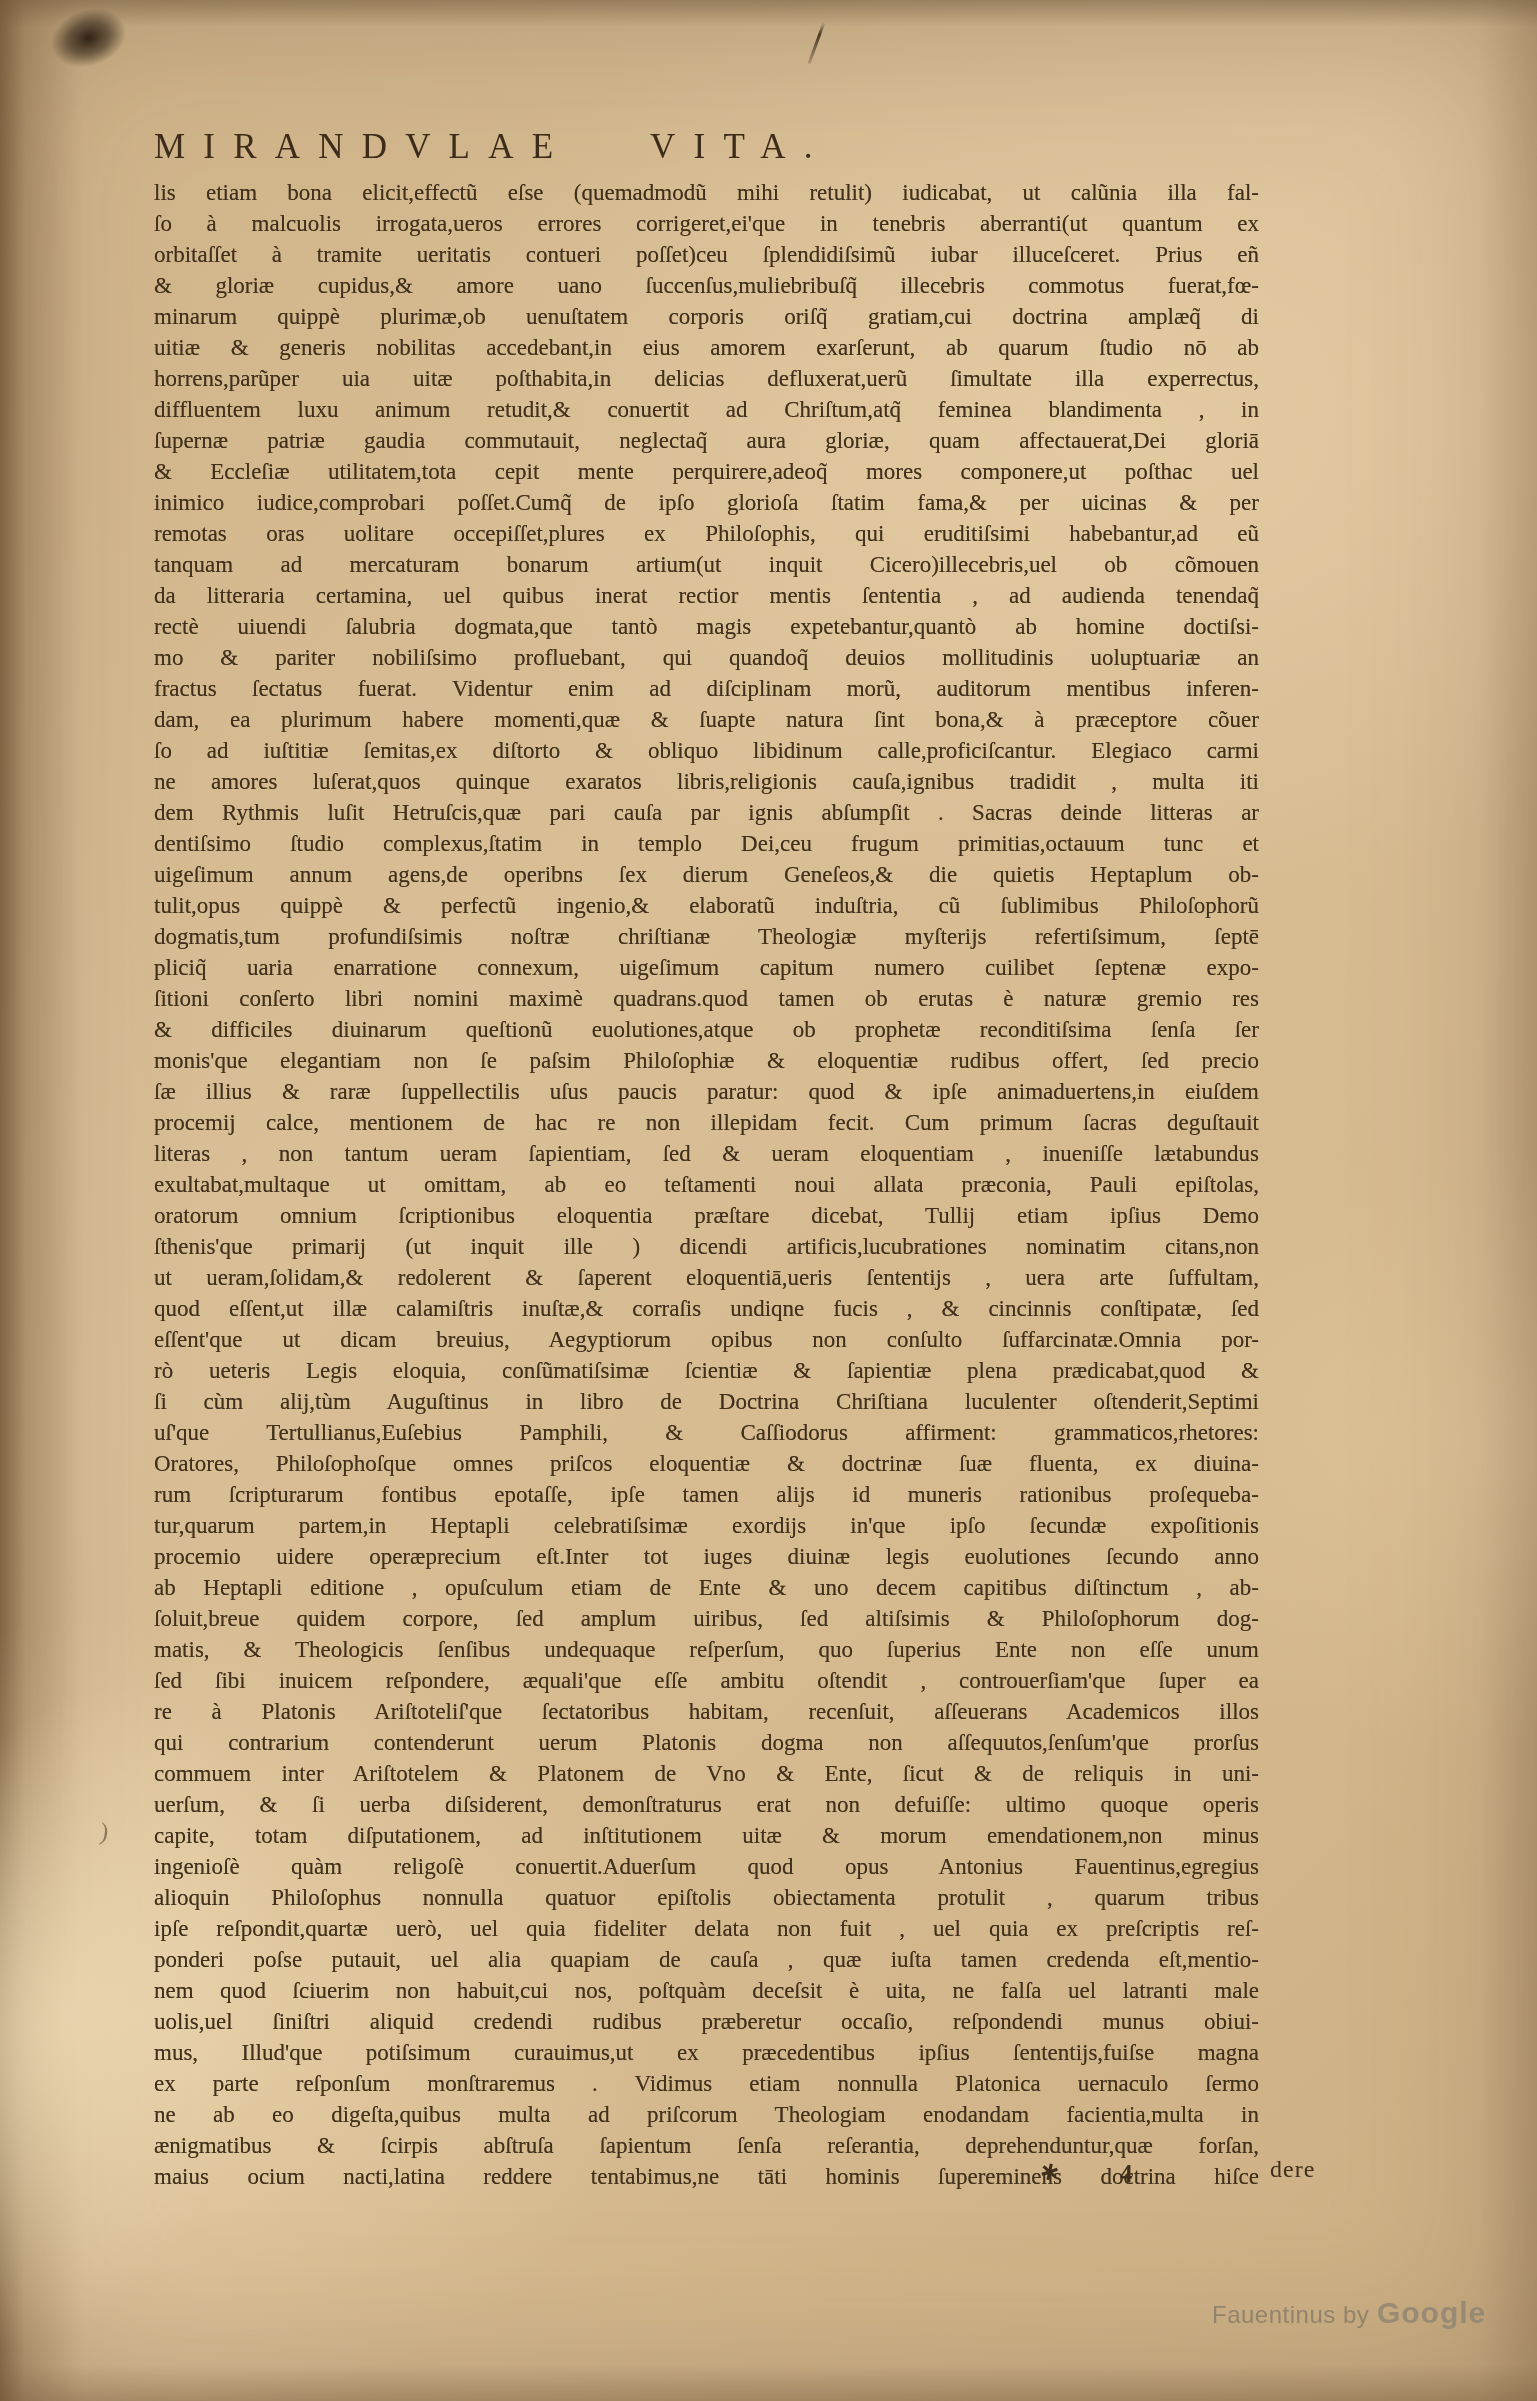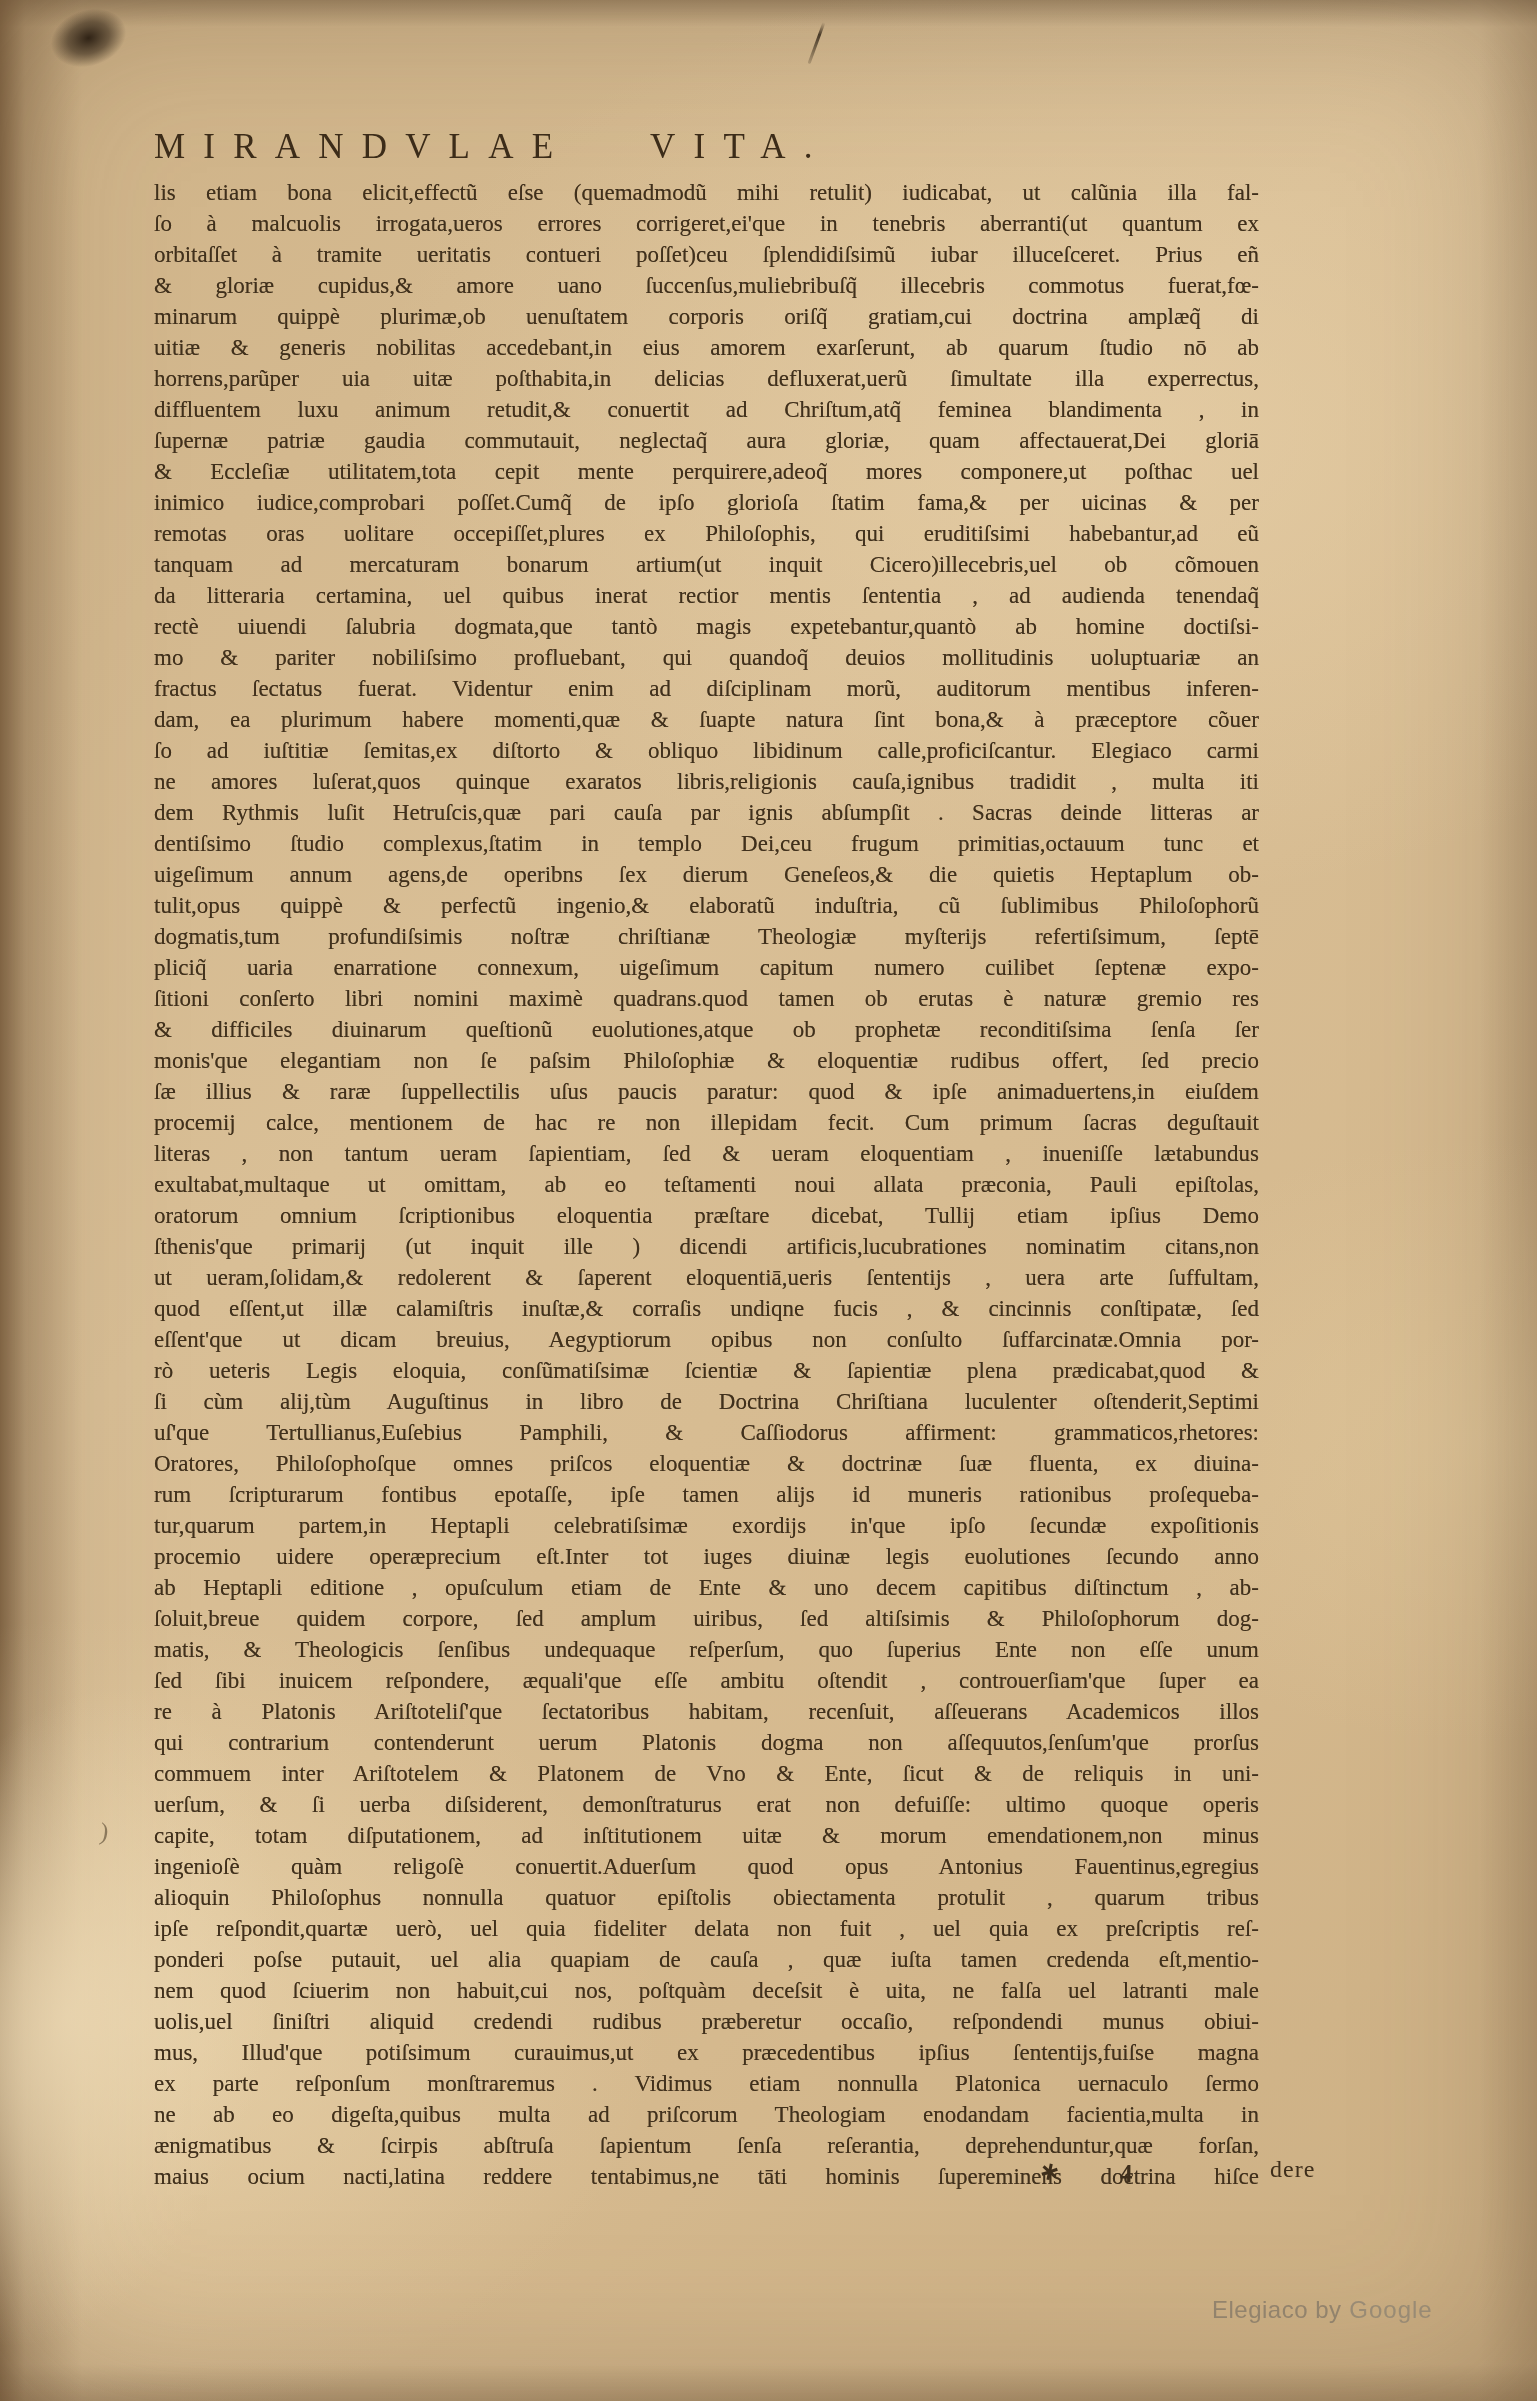--- a/index.html
+++ b/index.html
@@ -50,21 +50,21 @@
   .sig-line{position:absolute;top:2156px;left:0;width:1537px;height:35px;color:#3e2e1b;}
   .sig-mark{position:absolute;left:1039px;top:0;font-size:26px;font-weight:bold;font-family:"DejaVu Sans",sans-serif;transform:rotate(12deg);}
   .sig-num{position:absolute;left:1120px;top:3.8px;font-size:25px;font-weight:bold;}
   .catchword{position:absolute;left:1270px;top:0;font-size:24px;letter-spacing:1px;}
   .watermark{
     position:absolute;left:1212px;top:2296px;white-space:nowrap;
     font-family:"Liberation Sans","DejaVu Sans",sans-serif;
     color:rgba(128,118,101,.75);font-size:24px;letter-spacing:0.5px;
   }
   .watermark .brand{
-    font-size:24px;font-weight:normal;color:rgba(141,131,114,.8);letter-spacing:1px;margin-left:7.7px;
+    font-size:30px;font-weight:bold;color:rgba(141,131,114,.8);letter-spacing:1px;margin-left:7.7px;
   }
   
   .fold-shadow{
     position:absolute;left:-134px;top:1681px;width:403px;height:672px;
     background:radial-gradient(closest-side, rgba(235,215,178,.8), rgba(235,215,178,0));
     transform:rotate(14deg);
   }
 </style>
 </head>
 <body>
@@ -147,17 +147,17 @@
       <div class="text-line">maius ocium nacti,latina reddere tentabimus,ne tāti hominis ſupereminens doctrina hiſce</div>
     </div>
 
   <div class="sig-line">
     <span class="sig-mark">∗</span>
     <span class="sig-num">4</span>
     <span class="catchword">dere</span>
   </div>
 
   <div class="watermark">
-    <span>Elegiaco by</span><span class="brand">Google</span>
+    <span>Fauentinus by</span><span class="brand">Google</span>
   </div>
 
 </div>
 
 
 </body></html>

